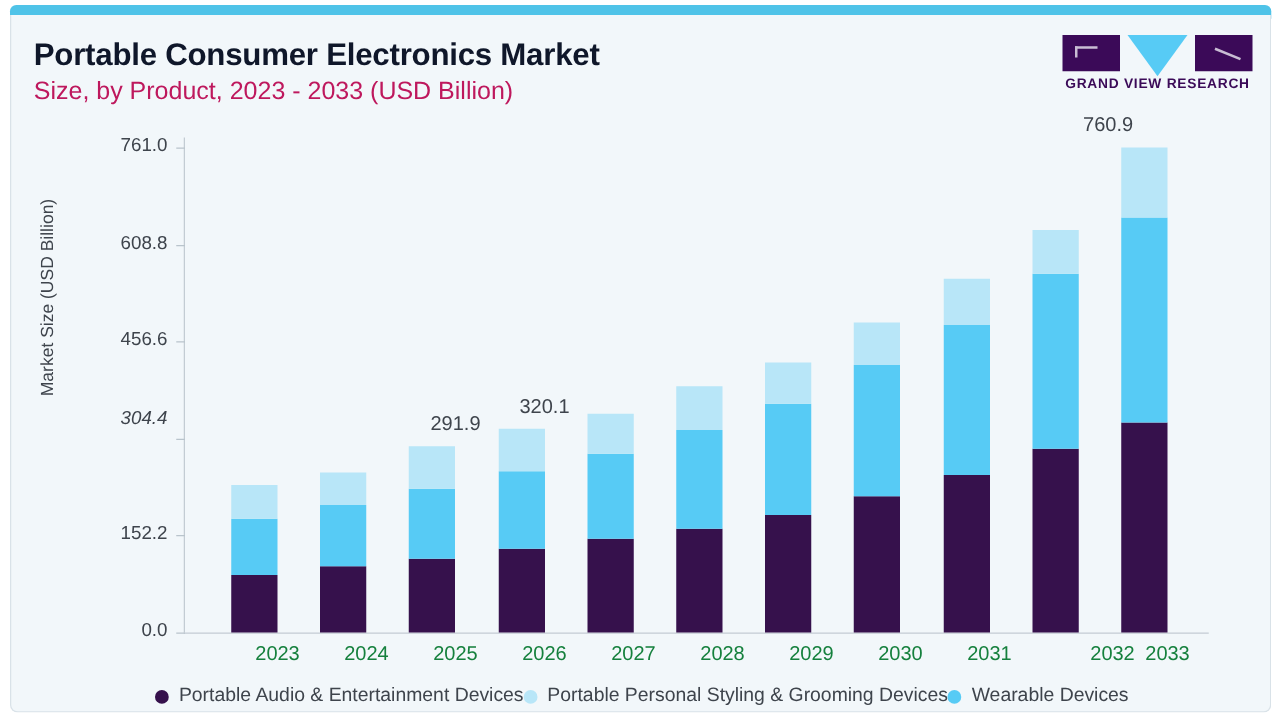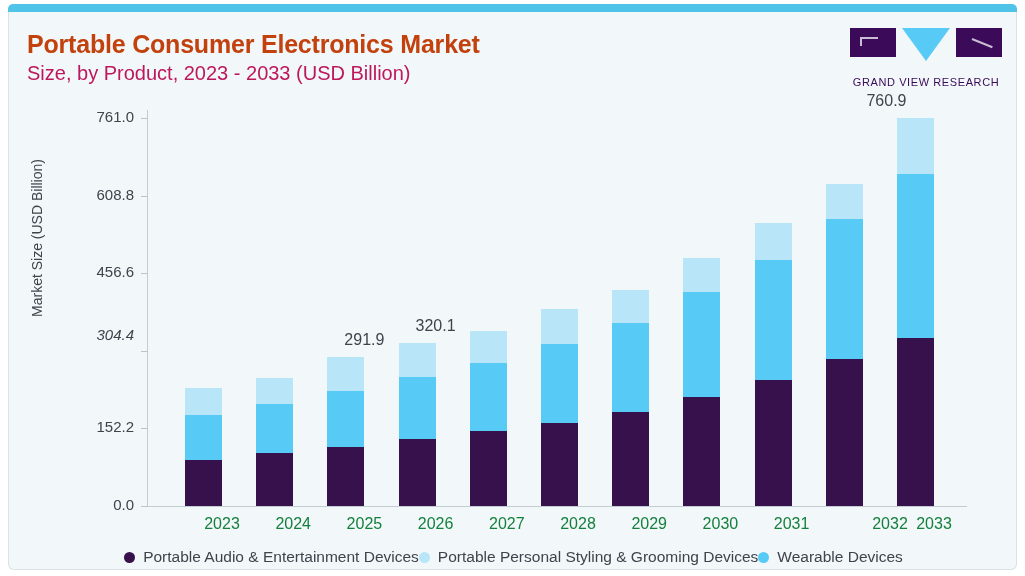--- a/index.html
+++ b/index.html
@@ -21,21 +21,21 @@
     position:absolute;left:8px;top:12px;width:1009px;height:558px;
     background:#f2f7fa;
     border:1px solid #d9e2e8;
     border-top:none;
     border-radius:0 0 6px 6px;
     box-sizing:border-box;
     overflow:hidden;
   }
   #title{
     position:absolute;left:18px;top:18px;
-    font-size:25px;font-weight:bold;color:#c2410c;
+    font-size:25px;font-weight:bold;color:#0f172a;
     letter-spacing:-0.2px;white-space:nowrap;
   }
   #subtitle{
     position:absolute;left:18px;top:50px;
     font-size:20px;color:#be185d;white-space:nowrap;
   }
   
   #logo{position:absolute;right:14px;top:16px;width:152px;height:52px;}
   .lg-rect{position:absolute;top:0;width:46px;height:29px;background:#3b0a58;}
   #lg-left{left:0;}
@@ -44,22 +44,22 @@
     position:absolute;left:52px;top:0;width:0;height:0;
     border-left:24px solid transparent;border-right:24px solid transparent;
     border-top:33px solid #57cbf5;
   }
   .lg-mark{position:absolute;background:#c9bdd4;}
   #lg-m1a{left:10px;top:9px;width:18px;height:2px;}
   #lg-m1b{left:10px;top:9px;width:2px;height:9px;}
   #lg-m2{left:122px;top:10px;width:22px;height:2px;transform:rotate(22deg);transform-origin:left center;}
   #lg-text{
     position:absolute;left:0;top:33px;width:152px;
-    font-size:11px;font-weight:normal;color:#3b0a58;letter-spacing:0.6px;
-    text-align:center;white-space:nowrap;margin-top:15px;
+    font-size:11px;font-weight:bold;color:#3b0a58;letter-spacing:0.6px;
+    text-align:center;white-space:nowrap;
   }
 
   
   #plot{position:absolute;left:0;top:0;width:1009px;height:520px;}
   #axis-title{
     position:absolute;left:-122px;top:218px;width:300px;
     transform:rotate(-90deg);transform-origin:center center;
     font-size:14px;color:#3e444c;text-align:center;white-space:nowrap;
   }
   .ytick-label{

